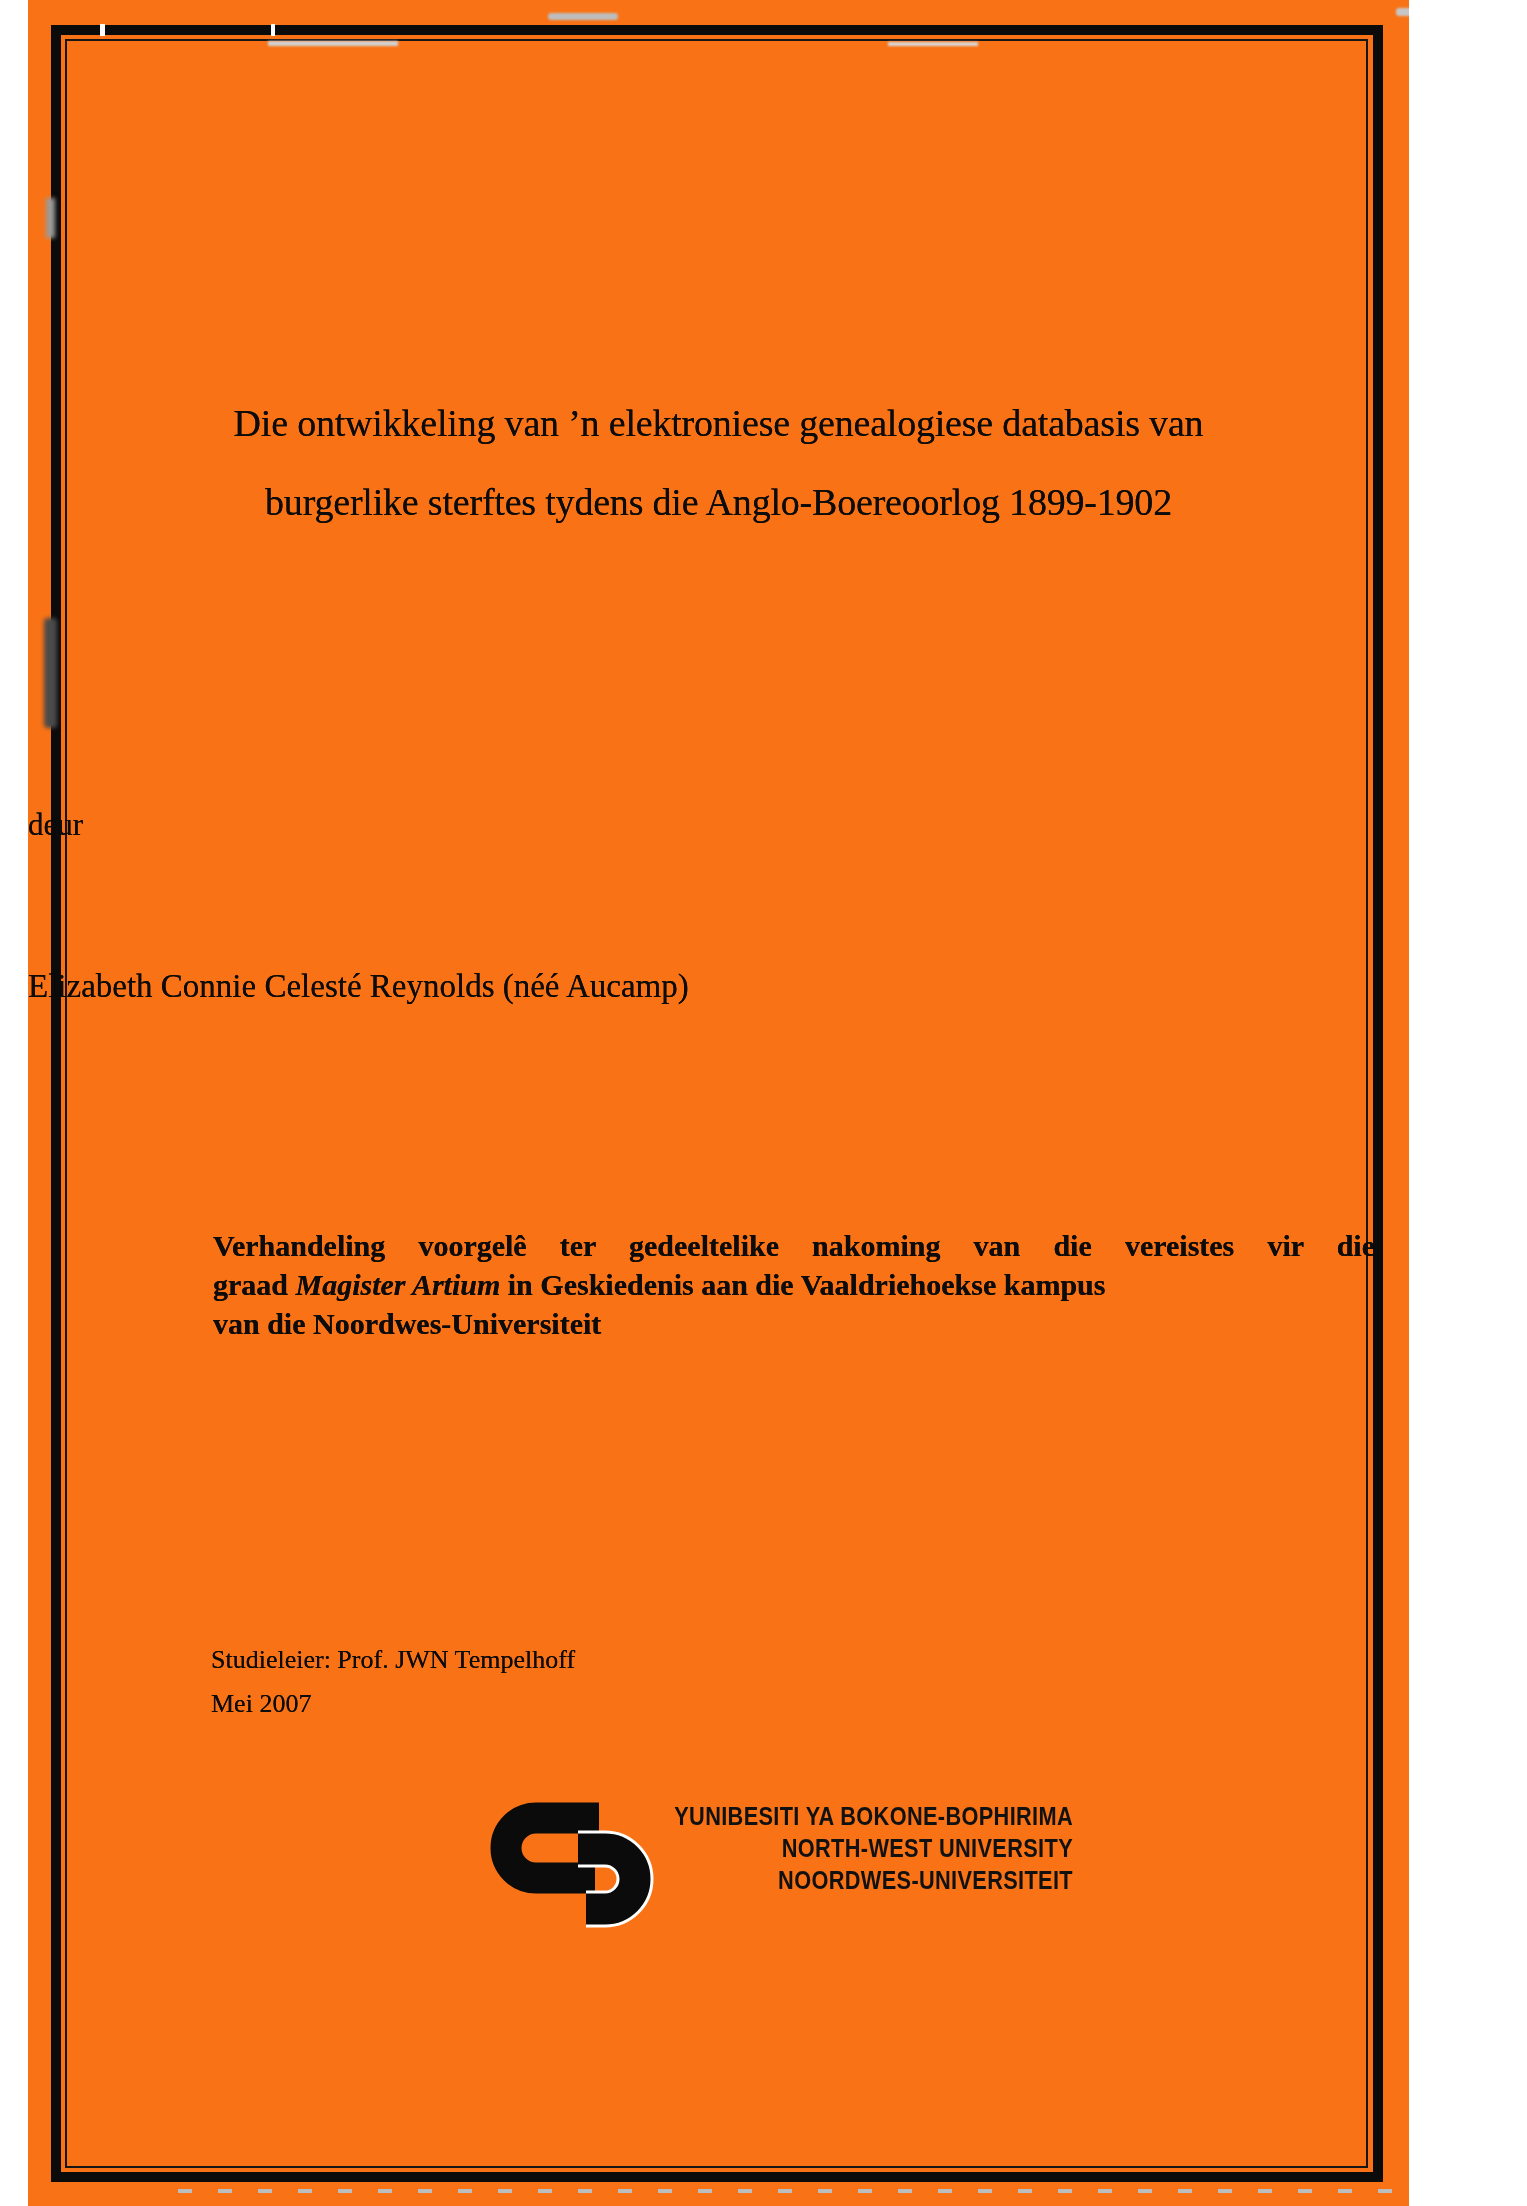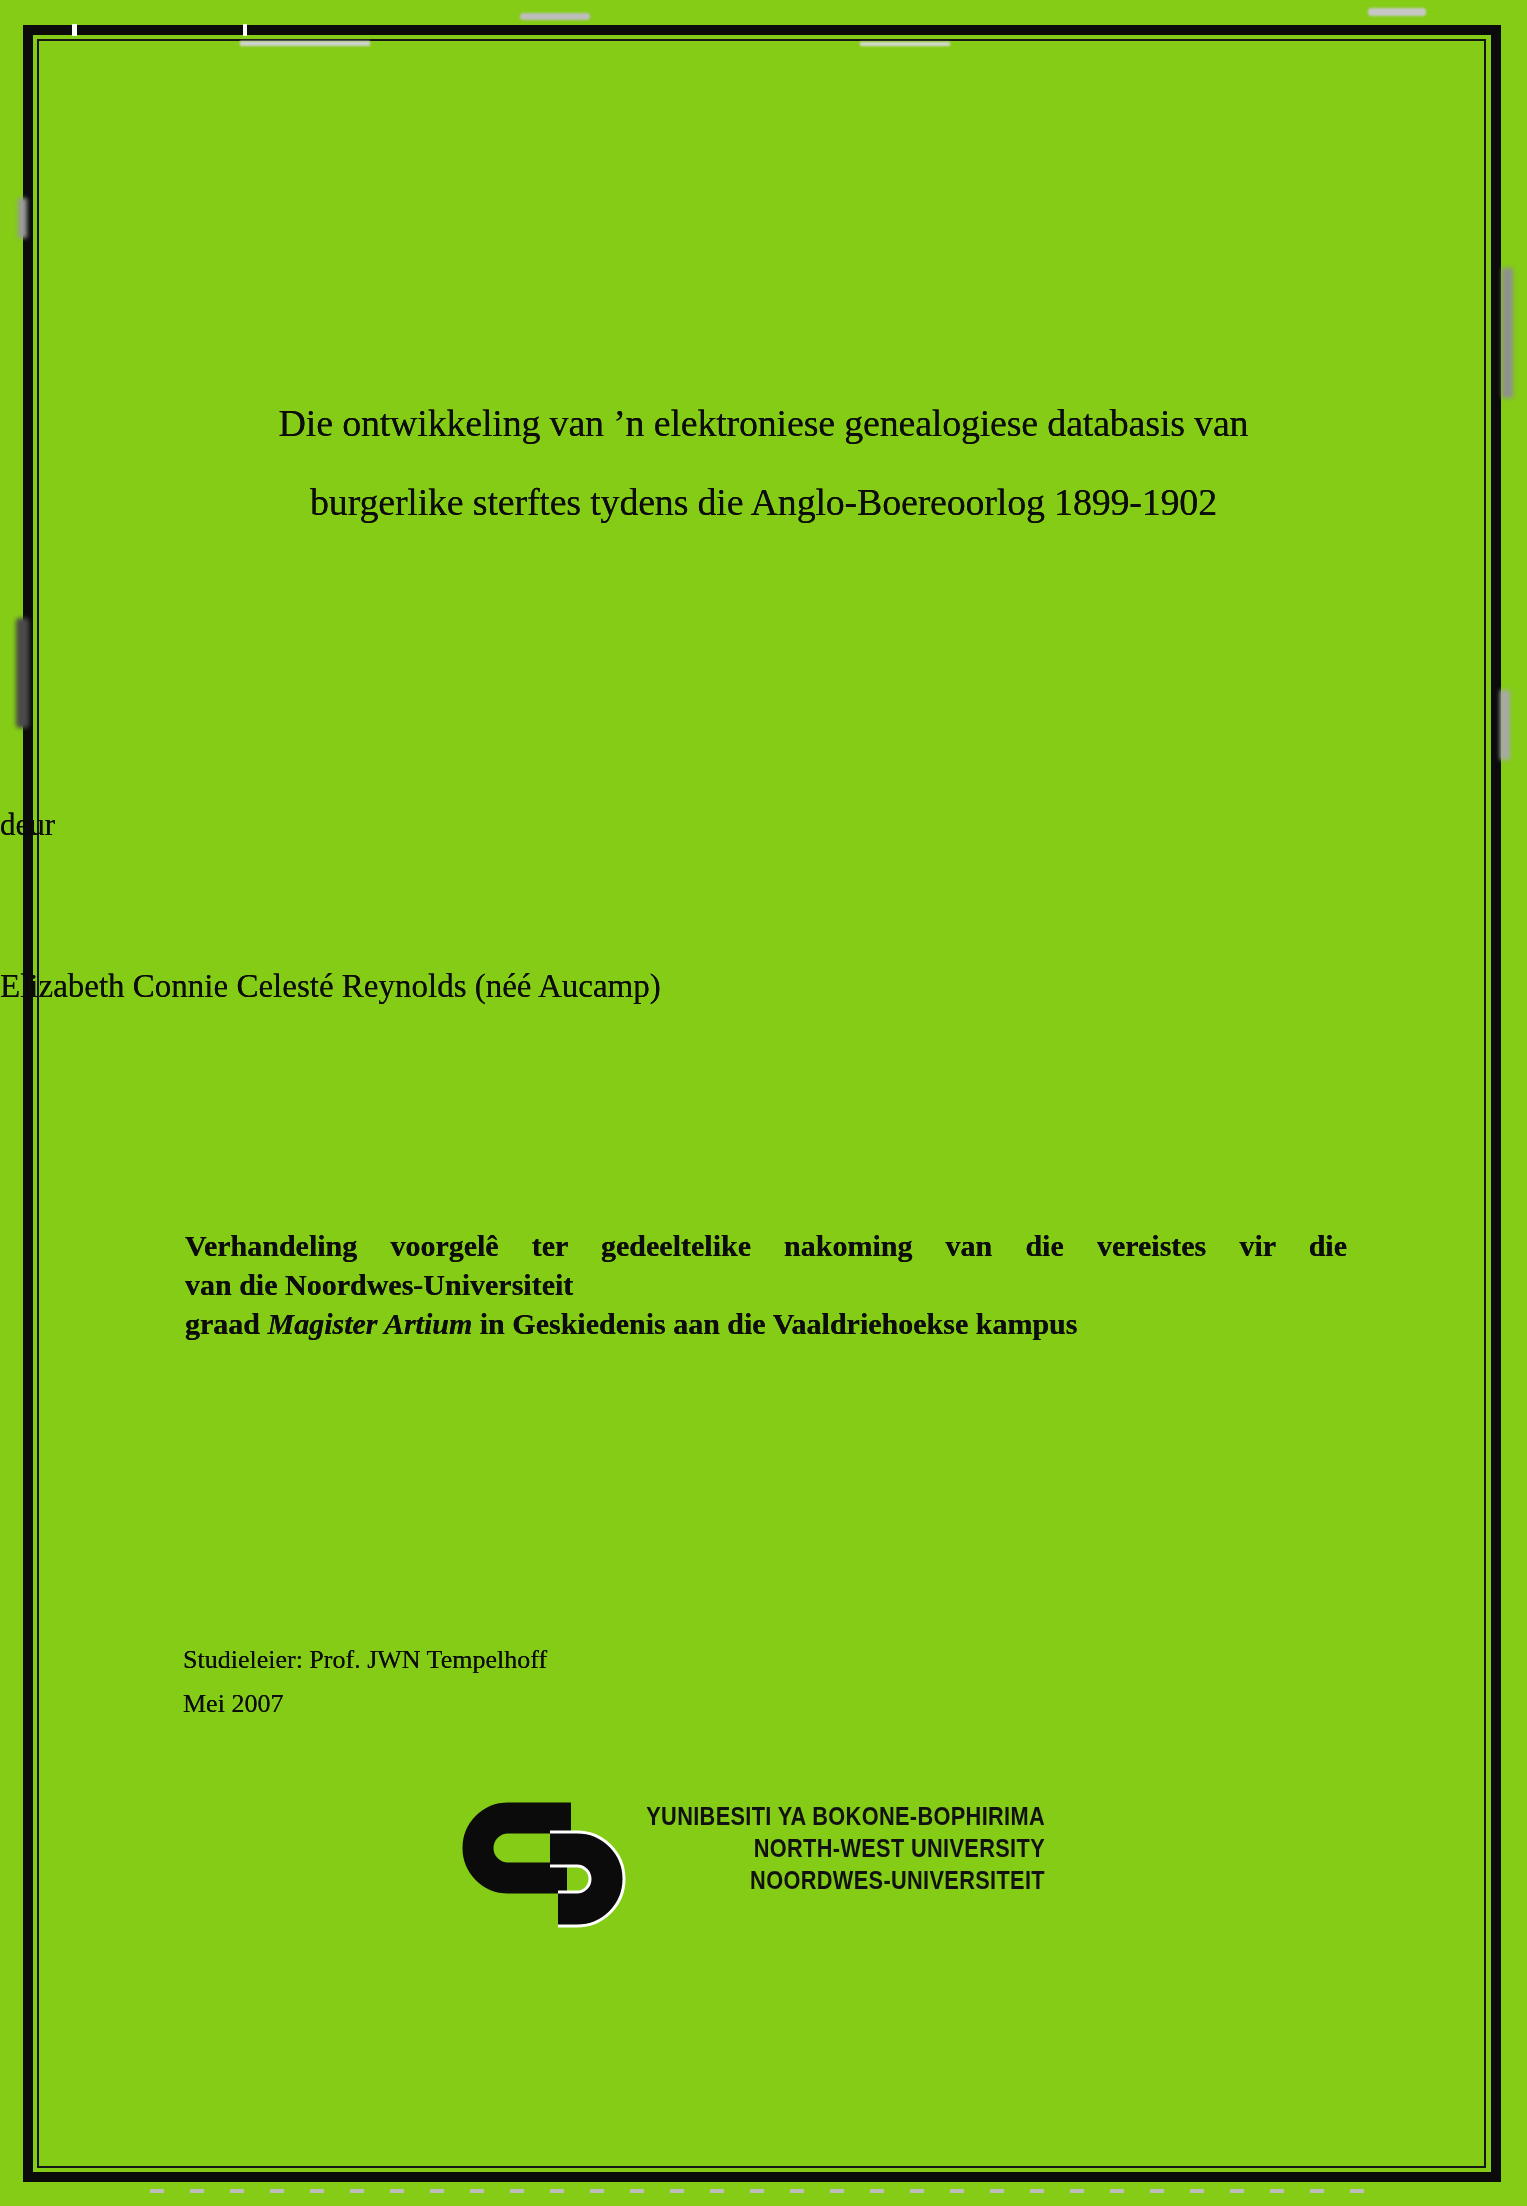--- a/index.html
+++ b/index.html
@@ -1,23 +1,24 @@
 <!DOCTYPE html>
 <html><head>
 <meta charset="utf-8">
 <style>
   html, body { margin: 0; padding: 0; background: #ffffff; }
   .page {
     position: relative;
-    width: 1527px;
+    width: 1381px;
     height: 2206px;
-    background: #84cc16;
+    background: #f97316;
     font-family: "Liberation Serif", serif;
     color: #0c0c0c;
     overflow: hidden;
+    margin-left: 28px;
   }
   
   .border-outer {
     position: absolute;
     left: 23px; top: 25px; right: 26px; bottom: 24px;
     border: 10px solid #0b0b0b;
   }
   .border-inner {
     position: absolute;
     left: 37px; top: 39px; right: 41px; bottom: 38px;
@@ -130,22 +131,22 @@
     <div>Die ontwikkeling van ’n elektroniese genealogiese databasis van</div>
     <div>burgerlike sterftes tydens die Anglo-Boereoorlog 1899-1902</div>
   </div>
 
   <div class="byline">deur</div>
 
   <div class="author-line">Elizabeth Connie Celesté Reynolds (néé Aucamp)</div>
 
   <div class="statement">
     <div class="justified">Verhandeling voorgelê ter gedeeltelike nakoming van die vereistes vir die</div>
+    <div><span>graad </span><span class="italic">Magister Artium</span><span> in Geskiedenis aan die Vaaldriehoekse kampus</span></div>
     <div>van die Noordwes-Universiteit</div>
-    <div><span>graad </span><span class="italic">Magister Artium</span><span> in Geskiedenis aan die Vaaldriehoekse kampus</span></div>
   </div>
 
   <div class="supervisor-block">
     <div>Studieleier: Prof. JWN Tempelhoff</div>
     <div>Mei 2007</div>
   </div>
 
   <svg class="logo-mark" viewBox="0 0 172 142" xmlns="http://www.w3.org/2000/svg" aria-hidden="true">
     <path d="M 116 29 H 53 A 30 30 0 0 0 53 89 H 112" fill="none" stroke="#0b0b0b" stroke-width="31" stroke-linecap="butt"></path>
     <path d="M 95 60 H 122 A 30 30 0 0 1 122 120 H 103" fill="none" stroke="#ffffff" stroke-width="37" stroke-linecap="butt"></path>

